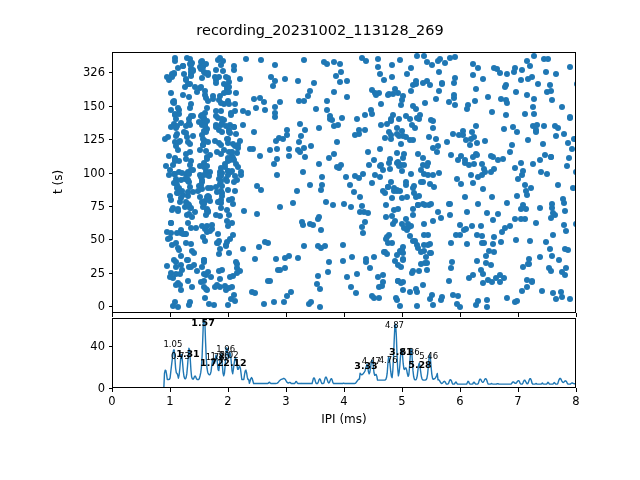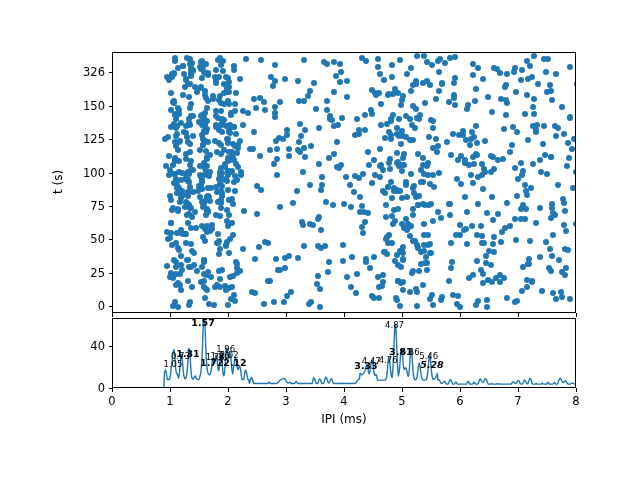--- a/index.html
+++ b/index.html
@@ -131,20 +131,21 @@
   .peak-label.bold {
     font-weight: bold;
     font-size: 9.5px;
   }
 </style>
 </head>
 <body>
 
 <div id="figure">
 
+  <div id="fig-title">recording_20231002_113128_269</div>
 
   <div id="axes-top" class="axes-frame">
     <div id="scatter-layer">
         <div class="pt" style="left: 230.2px; top: 192.2px;"></div>
         <div class="pt" style="left: 322.7px; top: 85.9px;"></div>
         <div class="pt" style="left: 63px; top: 129px;"></div>
         <div class="pt" style="left: 108.6px; top: 119.8px;"></div>
         <div class="pt" style="left: 423.1px; top: 170.4px;"></div>
         <div class="pt" style="left: 310.5px; top: 192.2px;"></div>
         <div class="pt" style="left: 104.8px; top: 64.6px;"></div>
@@ -1299,34 +1300,34 @@
       <div class="tick-mark tick-x" style="left: 402px; top: 388px;"></div>
       <div class="tick-label tick-label-x" style="left: 402px; top: 394px;">5</div>
       <div class="tick-mark tick-x" style="left: 460px; top: 388px;"></div>
       <div class="tick-label tick-label-x" style="left: 460px; top: 394px;">6</div>
       <div class="tick-mark tick-x" style="left: 518px; top: 388px;"></div>
       <div class="tick-label tick-label-x" style="left: 518px; top: 394px;">7</div>
       <div class="tick-mark tick-x" style="left: 576px; top: 388px;"></div>
       <div class="tick-label tick-label-x" style="left: 576px; top: 394px;">8</div>
     </div>
   <div id="peak-layer">
-      <div class="peak-label" style="left: 172.9px; top: 360px; text-align: center;">1.05</div>
+      <div class="peak-label" style="left: 172.9px; top: 340px; text-align: center;">1.05</div>
       <div class="peak-label" style="left: 180.4px; top: 351.5px;">0.73</div>
       <div class="peak-label bold" style="left: 188px; top: 349.4px;">1.31</div>
       <div class="peak-label bold" style="left: 203.1px; top: 317.6px;">1.57</div>
       <div class="peak-label bold" style="left: 211.8px; top: 357.9px;">1.72</div>
       <div class="peak-label" style="left: 215.2px; top: 352.6px;">1.78</div>
       <div class="peak-label" style="left: 219.9px; top: 351.5px;">1.86</div>
       <div class="peak-label" style="left: 225.7px; top: 345.2px;">1.96</div>
       <div class="peak-label" style="left: 229.2px; top: 350.5px;">2.02</div>
       <div class="peak-label bold" style="left: 235px; top: 357.9px;">2.12</div>
       <div class="peak-label bold" style="left: 366px; top: 361.1px;">3.33</div>
       <div class="peak-label" style="left: 371.3px; top: 356.8px;">4.47</div>
       <div class="peak-label" style="left: 388.1px; top: 355.8px;">4.76</div>
       <div class="peak-label" style="left: 394.5px; top: 320.8px;">4.87</div>
       <div class="peak-label bold" style="left: 400.8px; top: 347.3px;">3.81</div>
       <div class="peak-label" style="left: 410.1px; top: 348.4px;">6.36</div>
-      <div class="peak-label bold" style="left: 432px; top: 360px; font-style: italic;">5.28</div>
+      <div class="peak-label bold" style="left: 420px; top: 360px;">5.28</div>
       <div class="peak-label" style="left: 428.7px; top: 351.5px;">5.46</div>
     </div>
   <div id="xlabel-bottom">IPI (ms)</div>
 
 </div>
 
 </body></html>

